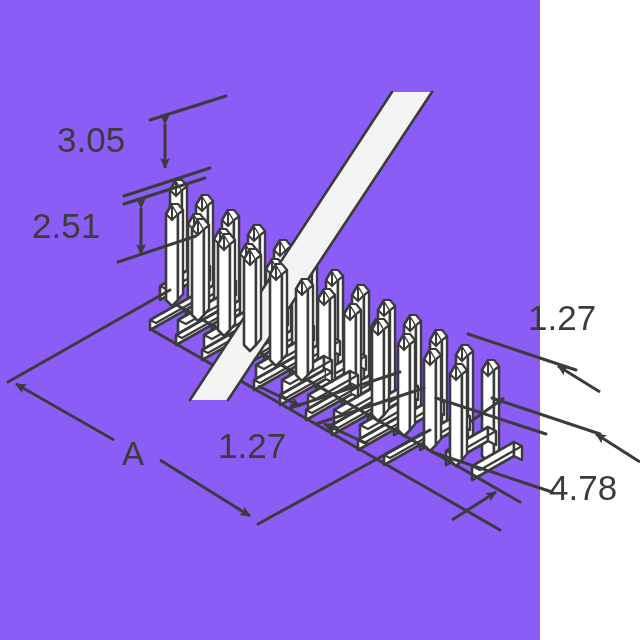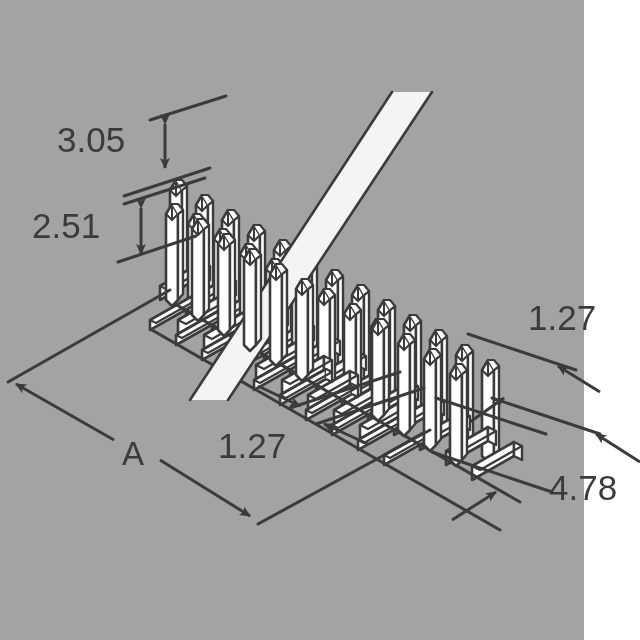--- a/index.html
+++ b/index.html
@@ -10,22 +10,21 @@
   body {
     width: 640px;
     height: 640px;
     overflow: hidden;
     font-family: "Liberation Sans", sans-serif;
   }
   #stage {
     position: relative;
     width: 540px;
     height: 640px;
-    background: #a3a3a3;
-    padding-left: 44px;
+    background: #8b5cf6;
   }
   svg#drawing {
     position: absolute;
     left: 0;
     top: 0;
     width: 640px;
     height: 640px;
     display: block;
   }
   .dim-text {

